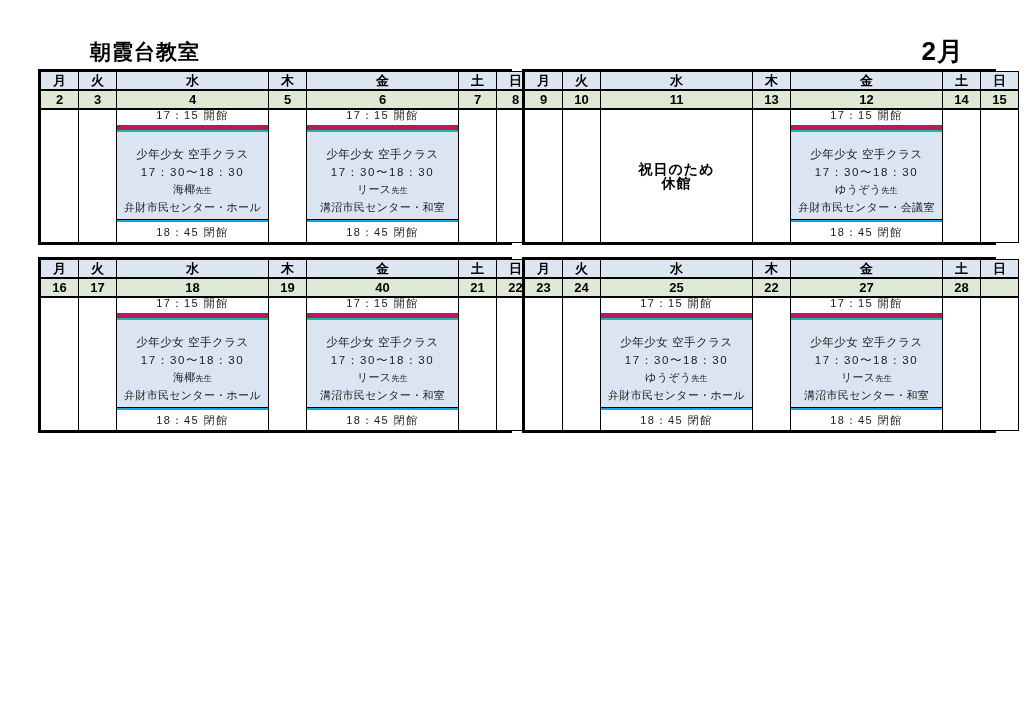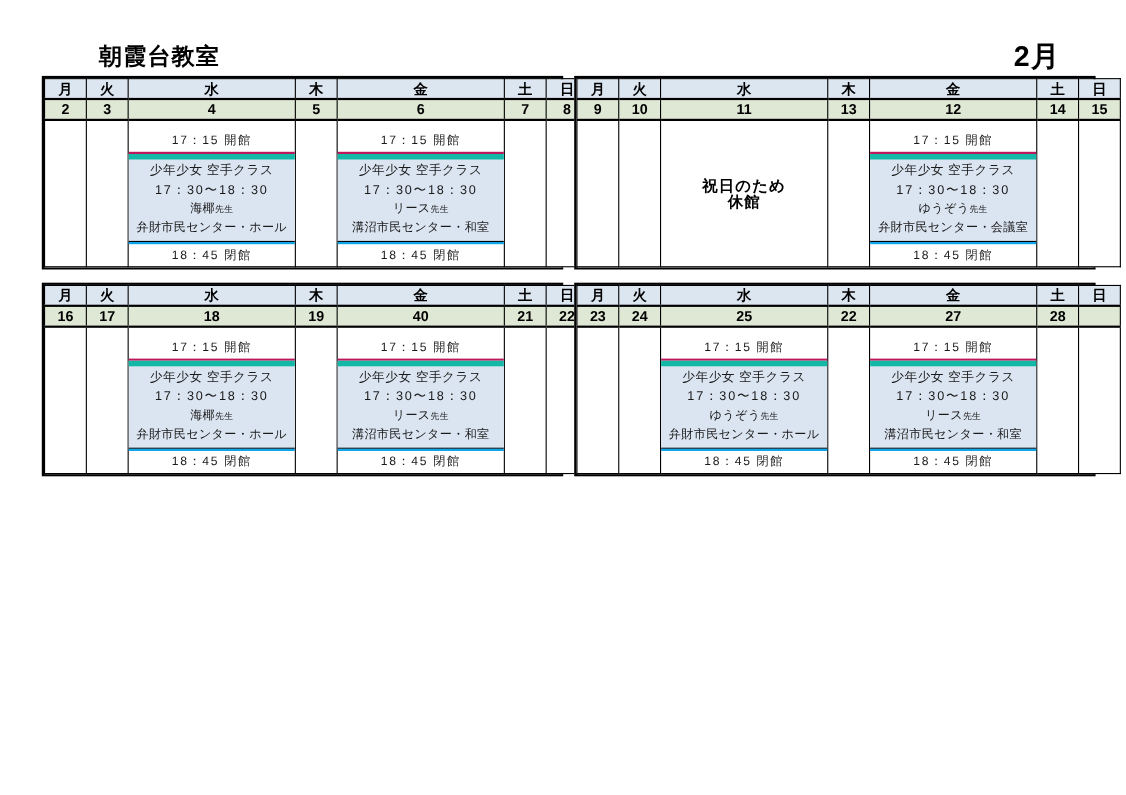--- a/index.html
+++ b/index.html
@@ -115,31 +115,31 @@
   .open-line,
   .close-line {
     font-size: 11px;
     letter-spacing: 1.5px;
     line-height: 20px;
     height: 20px;
     color: #1a1a1a;
     white-space: nowrap;
   }
   .open-line {
-    border-bottom: 2px solid #be185d;
+    border-bottom: 5px solid #be185d;
     margin-top: auto;
   }
   .close-line {
     border-top: 2px solid #0ea5e9;
   }
   .class-box {
     background: #dbe5f1;
-    border-top: 5px solid #14b8a6;
+    border-top: 2px solid #14b8a6;
     border-bottom: 1px solid #000;
-    padding: 2px 0 3px 0;
+    padding: 14px 0 3px 0;
   }
   .class-name {
     font-size: 11.5px;
     line-height: 17px;
     letter-spacing: 0.5px;
     color: #1a1a1a;
     white-space: nowrap;
   }
   .class-time {
     font-size: 11.5px;
@@ -150,20 +150,21 @@
   }
   .class-teacher {
     font-size: 11px;
     line-height: 17px;
     letter-spacing: 0.3px;
     color: #1a1a1a;
     white-space: nowrap;
   }
   .class-teacher .suffix {
     font-size: 8px;
+    font-family: Liberation Mono, monospace;
   }
   .class-place {
     font-size: 11px;
     line-height: 17px;
     letter-spacing: 0.3px;
     color: #1a1a1a;
     white-space: nowrap;
   }
 
   

